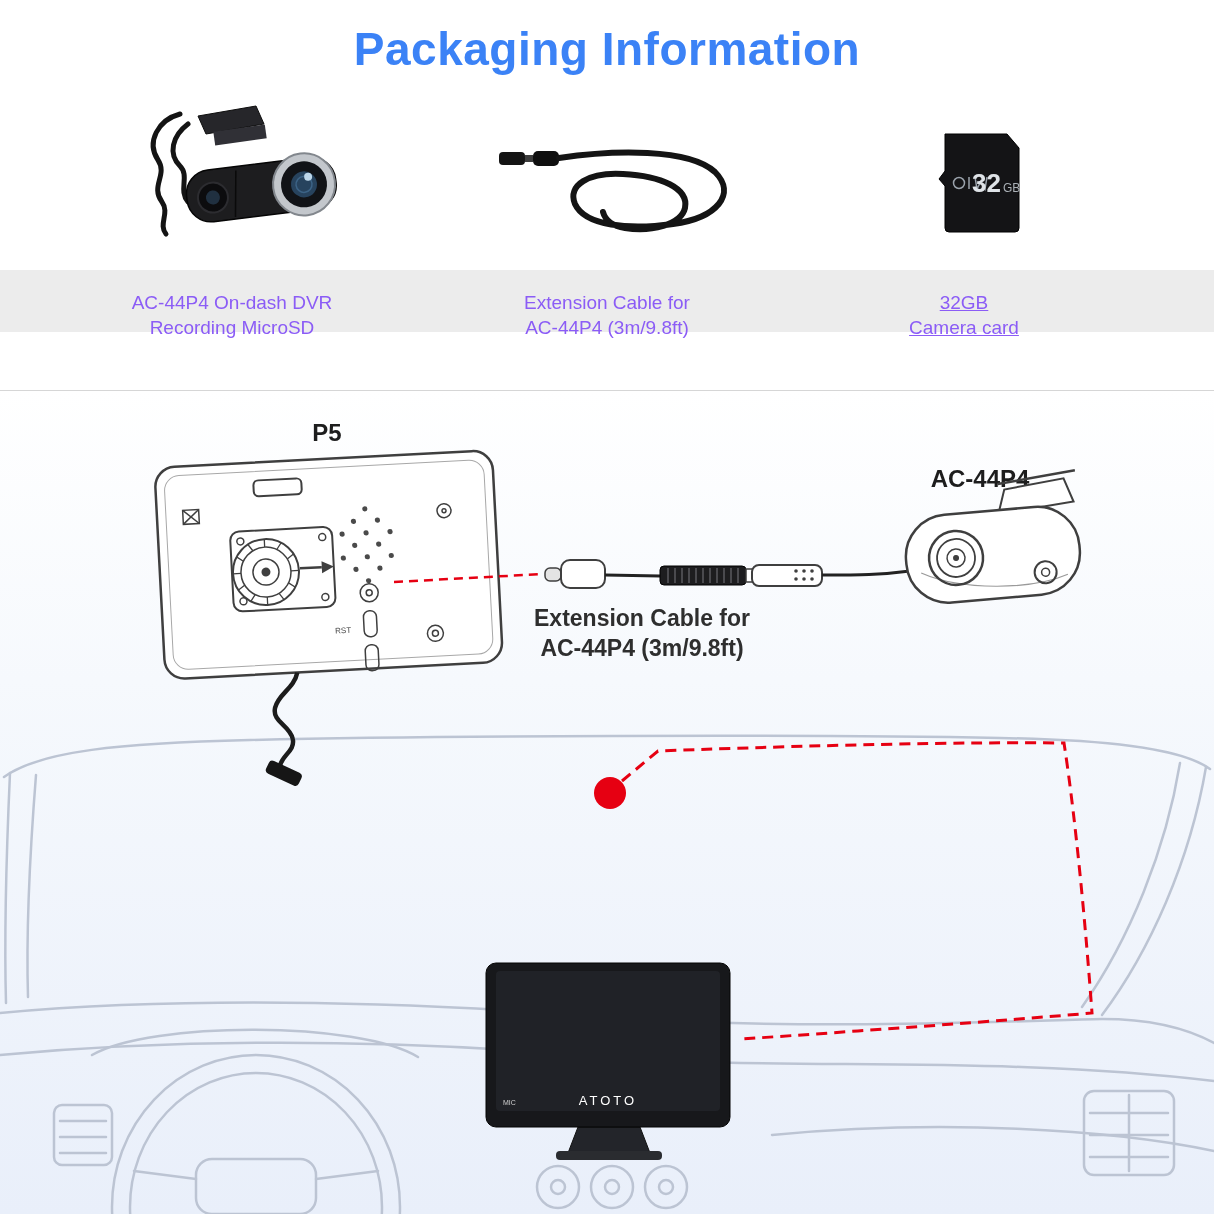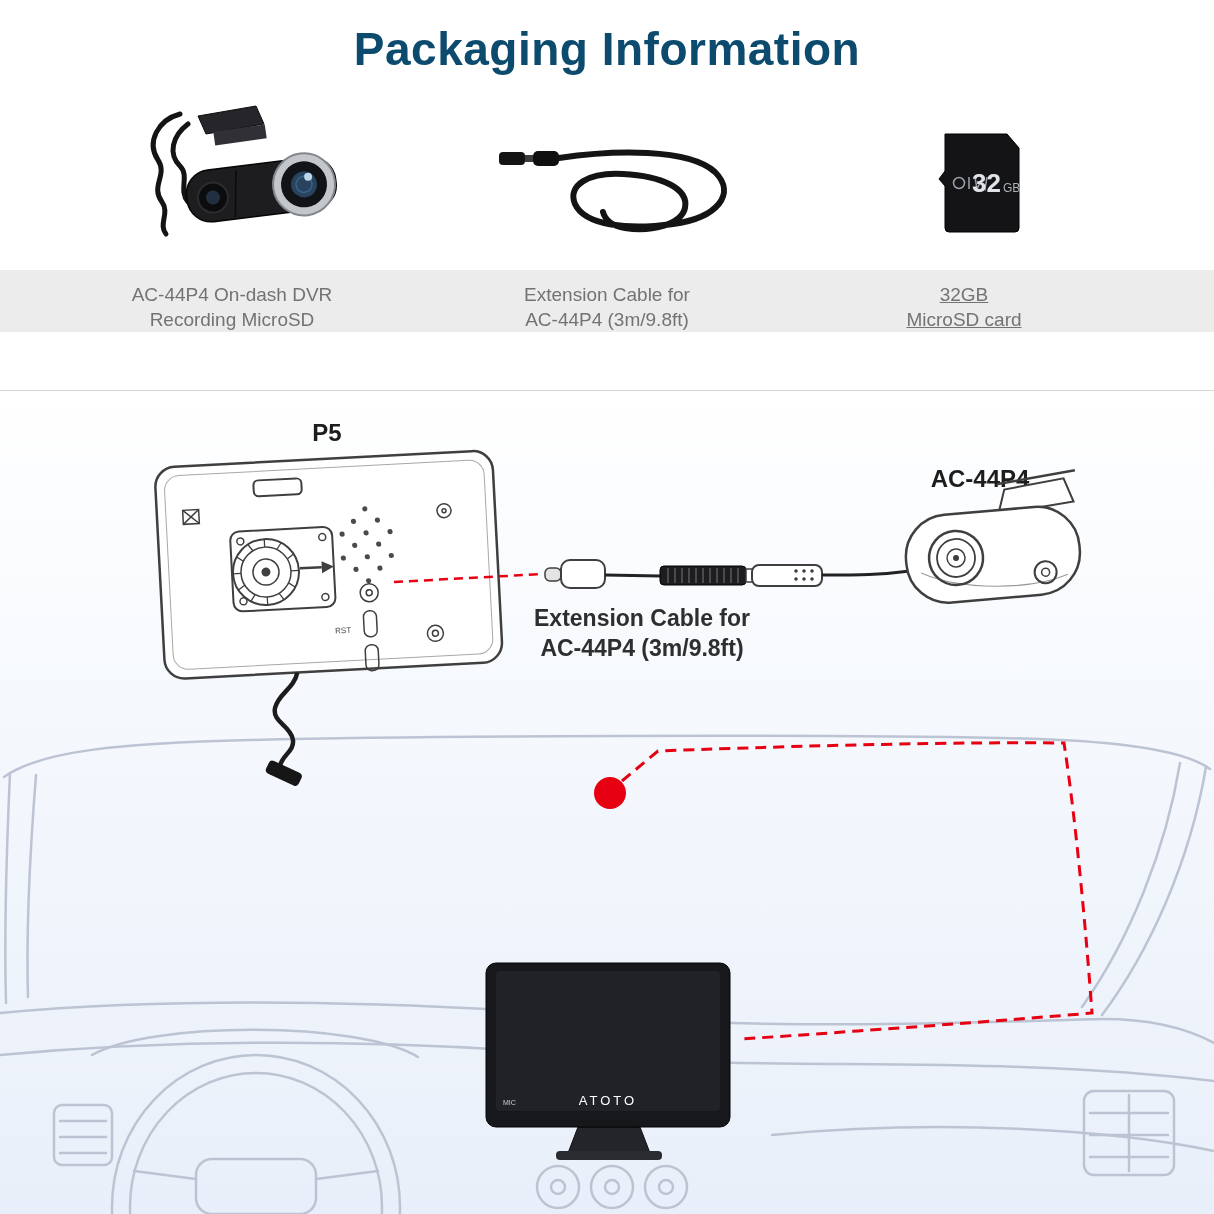--- a/index.html
+++ b/index.html
@@ -1,27 +1,27 @@
 <!DOCTYPE html>
 <html><head>
 <meta charset="utf-8">
 <style>
   html,body{margin:0;padding:0;}
   body{width:1214px;height:1214px;background:#ffffff;font-family:"Liberation Sans",sans-serif;}
   .page{position:relative;width:1214px;height:1214px;overflow:hidden;background:#ffffff;}
   .title{position:absolute;top:22px;left:0;width:100%;text-align:center;
-         font-size:46px;font-weight:800;color:#0c4a6e;letter-spacing:.5px;}
+         font-size:46px;font-weight:800;color:#3b82f6;letter-spacing:.5px;}
   .products{position:absolute;top:98px;left:16px;width:100%;height:172px;}
   .figure{position:absolute;top:0;height:172px;display:flex;align-items:center;justify-content:center;}
   .fig-dashcam{left:30px;width:404px;}
   .fig-cable{left:405px;width:404px;}
   .fig-sd{left:762px;width:404px;}
   .band{position:absolute;top:270px;left:0;width:100%;height:62px;background:#ececec;}
-  .caption{position:absolute;top:282px;height:52px;font-size:19px;line-height:25px;
-           color:#737373;text-align:center;}
+  .caption{position:absolute;top:290px;height:52px;font-size:19px;line-height:25px;
+           color:#8b5cf6;text-align:center;}
   .cap-1{left:30px;width:404px;}
   .cap-2{left:405px;width:404px;}
   .cap-3{left:762px;width:404px;text-decoration:underline;}
   .divider{position:absolute;top:390px;left:0;width:100%;border-top:1px solid #d6d6d6;}
   .lower{position:absolute;top:391px;left:0;width:1214px;height:823px;
          background:linear-gradient(180deg,#ffffff 0%,#f6f9fd 35%,#e9effa 100%);}
   svg text{font-family:"Liberation Sans",sans-serif;}
 </style>
 </head>
 <body>
@@ -79,21 +79,21 @@
   <div class="caption cap-1">
     <div>AC-44P4 On-dash DVR</div>
     <div>Recording MicroSD</div>
   </div>
   <div class="caption cap-2">
     <div>Extension Cable for</div>
     <div>AC-44P4 (3m/9.8ft)</div>
   </div>
   <div class="caption cap-3">
     <div>32GB</div>
-    <div>MicroSD card</div>
+    <div>Camera card</div>
   </div>
 
   <div class="divider"></div>
 
   <div class="lower">
     <svg width="1214" height="823" viewBox="0 0 1214 823">
 
       <g stroke="#bcc4d3" stroke-width="2.5" fill="none" stroke-linecap="round">
 
         <path d="M4,386 C40,360 120,352 250,349 C420,345 800,343 1000,347 C1100,349 1180,356 1210,378"></path>

